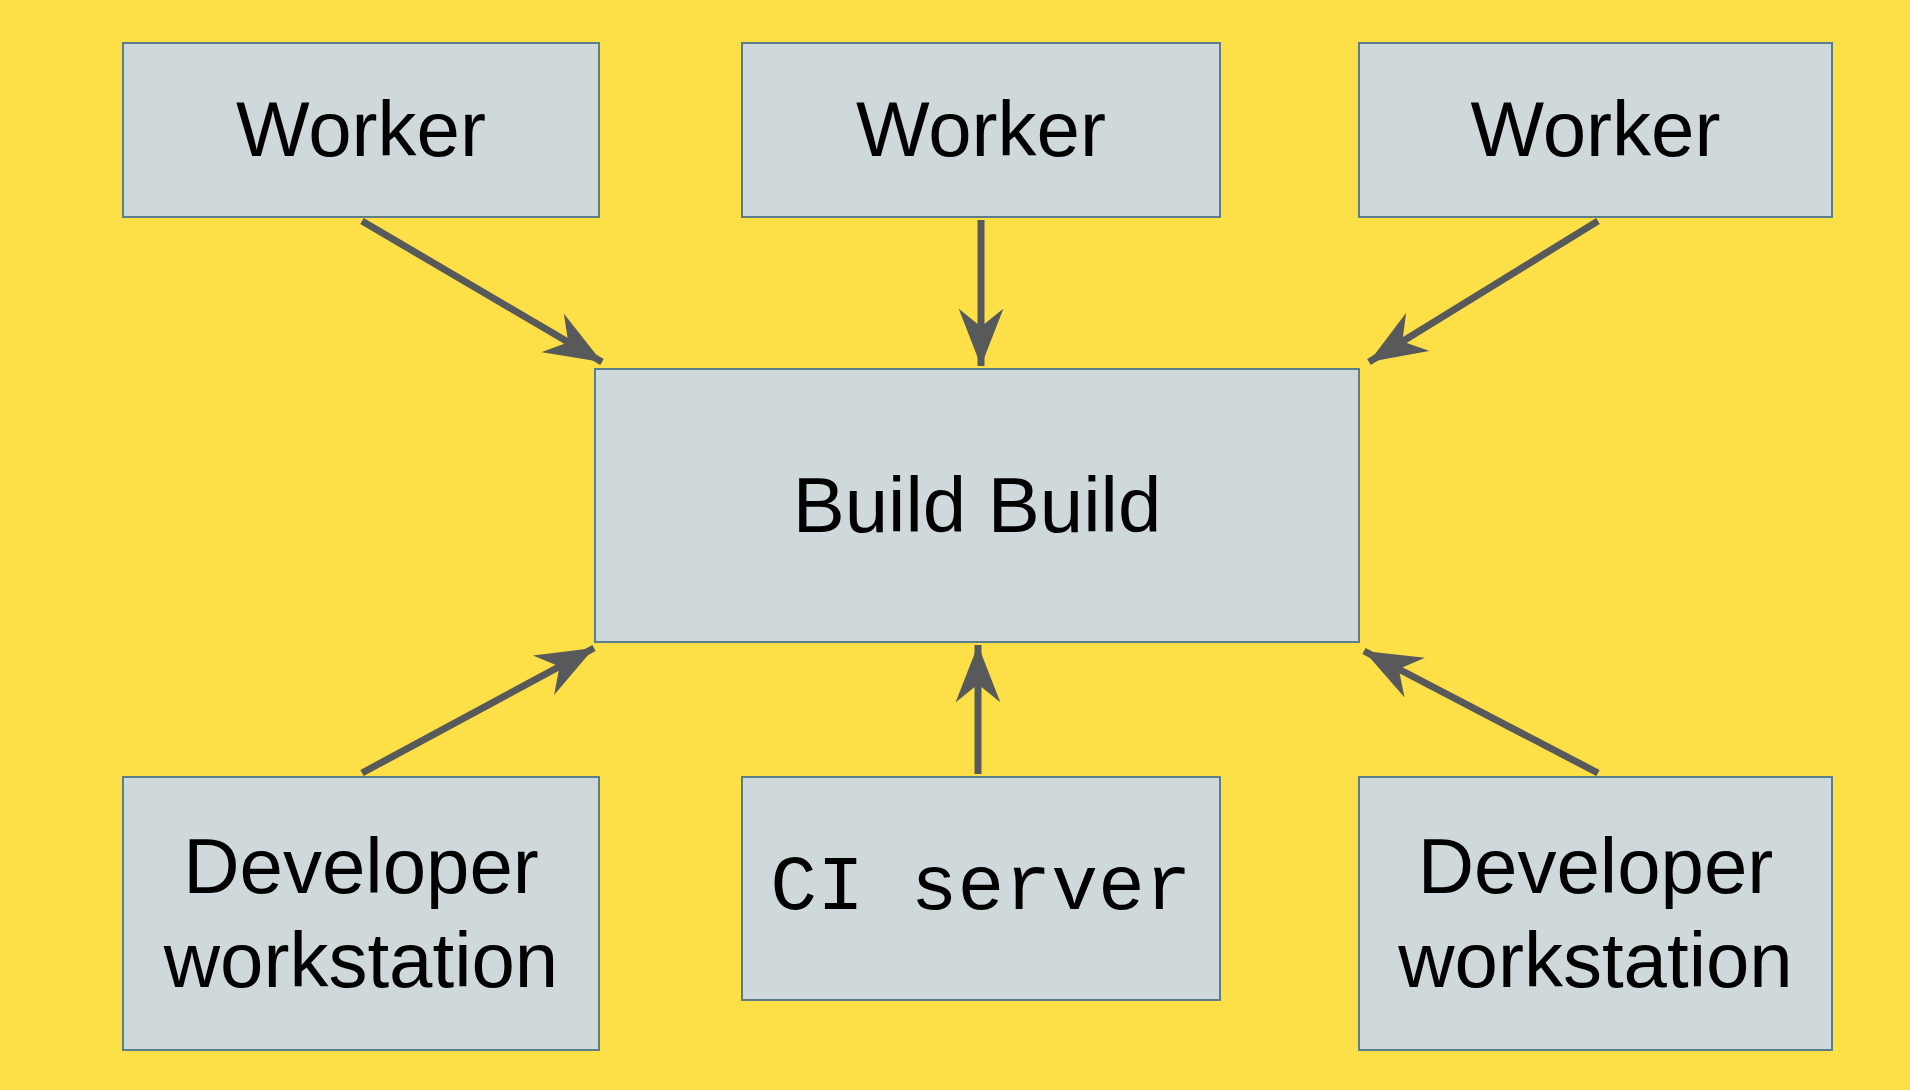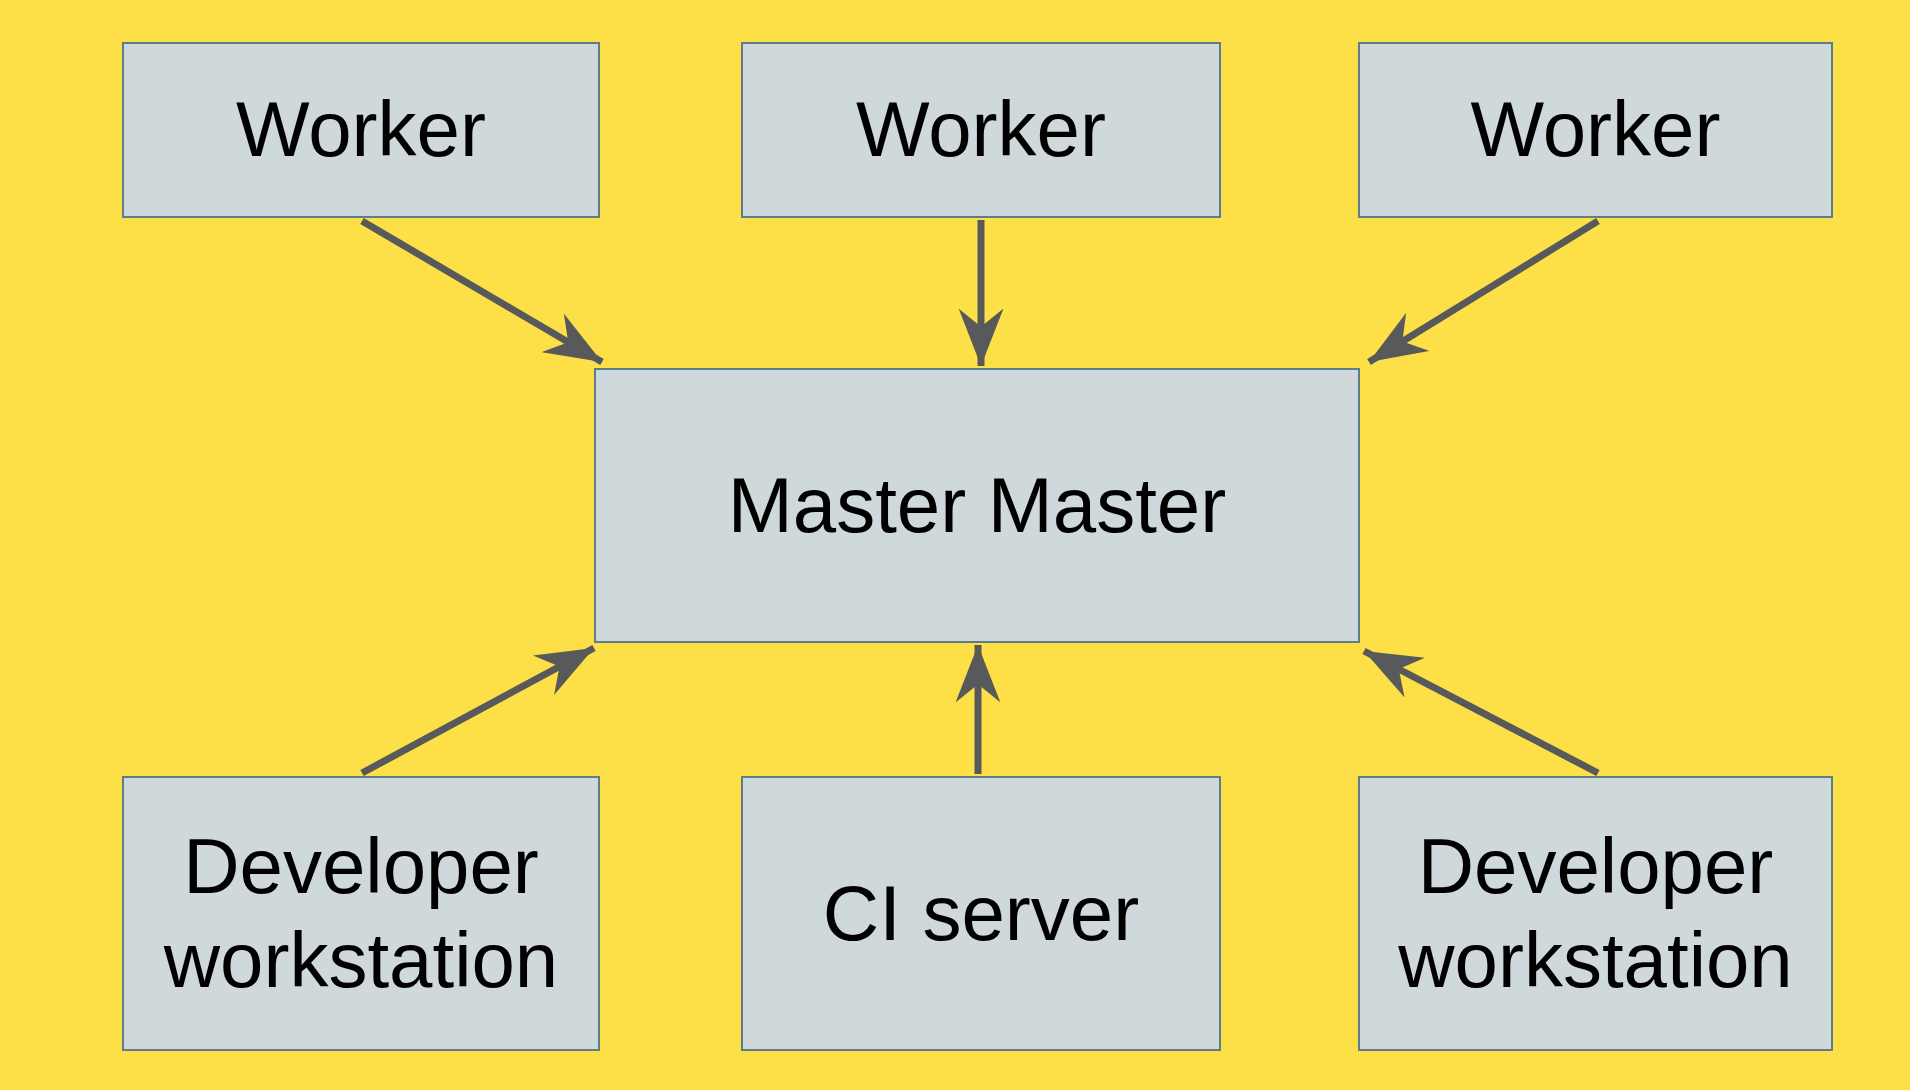--- a/index.html
+++ b/index.html
@@ -30,21 +30,21 @@
     padding: 0 10px;
   }
   
   .node.worker-left   { left: 122px;  top: 42px;  width: 478px; height: 176px; }
   .node.worker-center { left: 741px;  top: 42px;  width: 480px; height: 176px; }
   .node.worker-right  { left: 1358px; top: 42px;  width: 475px; height: 176px; }
   
   .node.build-master  { left: 594px;  top: 368px; width: 766px; height: 275px; }
   
   .node.dev-left      { left: 122px;  top: 776px; width: 478px; height: 275px; }
-  .node.ci-server     { left: 741px;  top: 776px; width: 480px; height: 275px; }
+  .node.ci-server     { left: 741px;  top: 776px; width: 480px; height: 225px; font-family: Liberation Mono, monospace; }
   .node.dev-right     { left: 1358px; top: 776px; width: 475px; height: 275px; }
 
   svg.edges {
     position: absolute;
     left: 0;
     top: 0;
     width: 1910px;
     height: 1090px;
     pointer-events: none;
   }
@@ -78,21 +78,21 @@
 
   <div class="node worker-center">
     <span>Worker</span>
   </div>
 
   <div class="node worker-right">
     <span>Worker</span>
   </div>
 
   <div class="node build-master">
-    <span>Master Master</span>
+    <span>Build Build</span>
   </div>
 
   <div class="node dev-left">
     <span>Developer workstation</span>
   </div>
 
   <div class="node ci-server">
     <span>CI server</span>
   </div>
 

